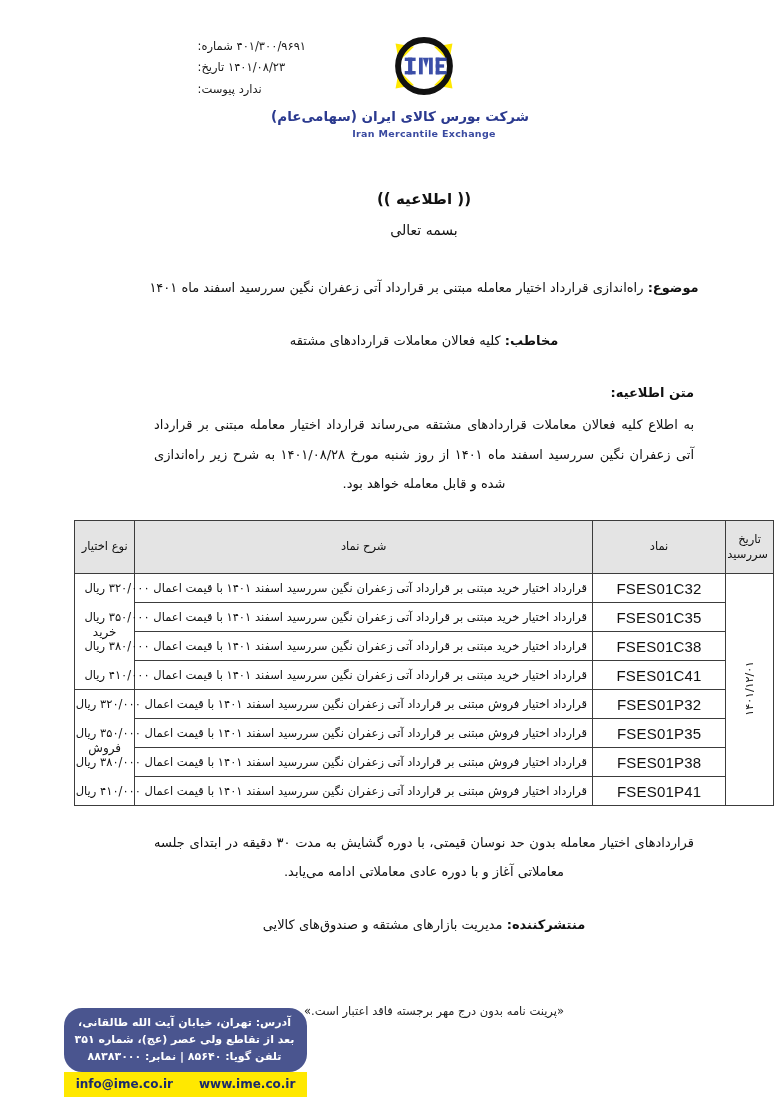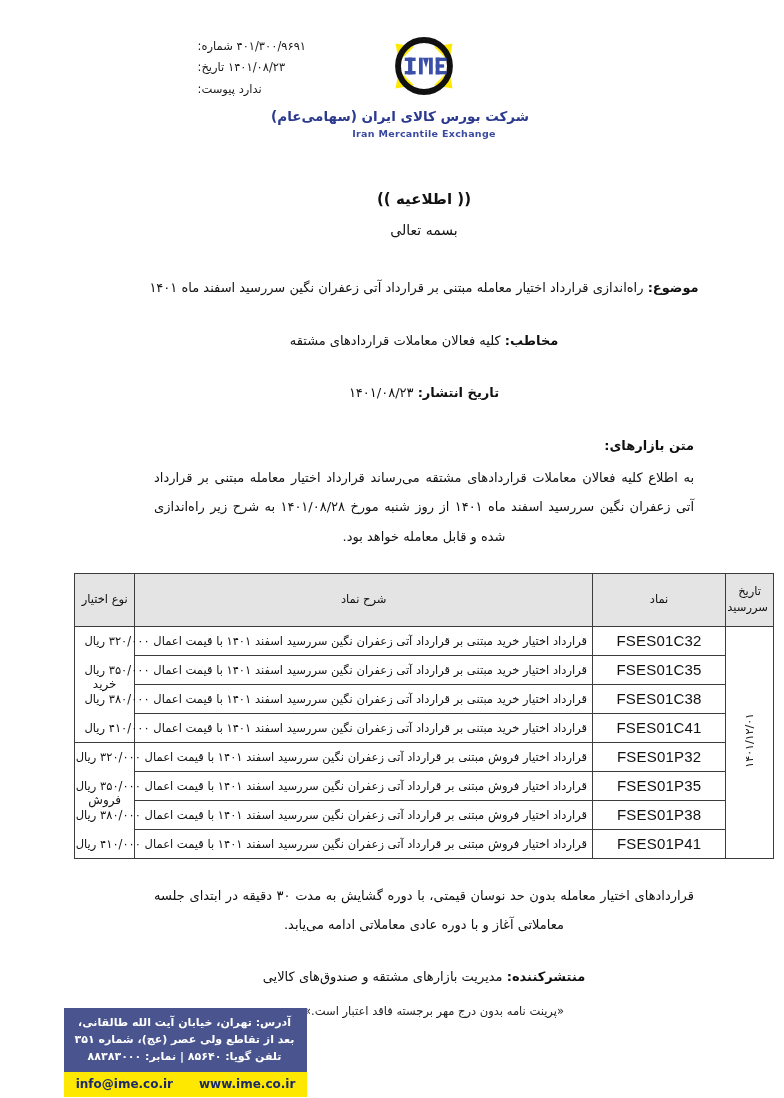--- a/index.html
+++ b/index.html
@@ -188,20 +188,21 @@
     width: 243px;
   }
   .footer-blue {
     background: #4a558f;
     color: #ffffff;
     padding: 6px 10px 7px 8px;
     font-size: 11px;
     line-height: 1.55;
     text-align: center;
     font-weight: bold;
+    border-radius: 18px;
   }
   .footer-yellow {
     background: #ffe800;
     color: #1b2a6b;
     padding: 5px 8px 6px;
     font-size: 12px;
     font-weight: bold;
     direction: ltr;
     display: flex;
     justify-content: center;
@@ -263,26 +264,22 @@
   <div class="field-line f1">
     <span class="field-label">موضوع:</span>
     <span>راه‌اندازی قرارداد اختیار معامله مبتنی بر قرارداد آتی زعفران نگین سررسید اسفند ماه ۱۴۰۱</span>
   </div>
 
   <div class="field-line f2">
     <span class="field-label">مخاطب:</span>
     <span>کلیه فعالان معاملات قراردادهای مشتقه</span>
   </div>
 
-  <div class="field-line f3">
-    <span class="field-label">تاریخ انتشار:</span>
-    <span>۱۴۰۱/۰۸/۲۳</span>
-  </div>
-
-  <div class="section-label">متن بازارهای:</div>
+
+  <div class="section-label">متن اطلاعیه:</div>
   <div class="para">به اطلاع کلیه فعالان معاملات قراردادهای مشتقه می‌رساند قرارداد اختیار معامله مبتنی بر قرارداد آتی زعفران نگین سررسید اسفند ماه ۱۴۰۱ از روز شنبه مورخ ۱۴۰۱/۰۸/۲۸ به شرح زیر راه‌اندازی شده و قابل معامله خواهد بود.</div>
 
   <table class="sym">
     <colgroup>
       <col class="col-maturity">
         <col class="col-symbol">
         <col class="col-desc">
         <col class="col-type">
     </colgroup>
     <thead>

